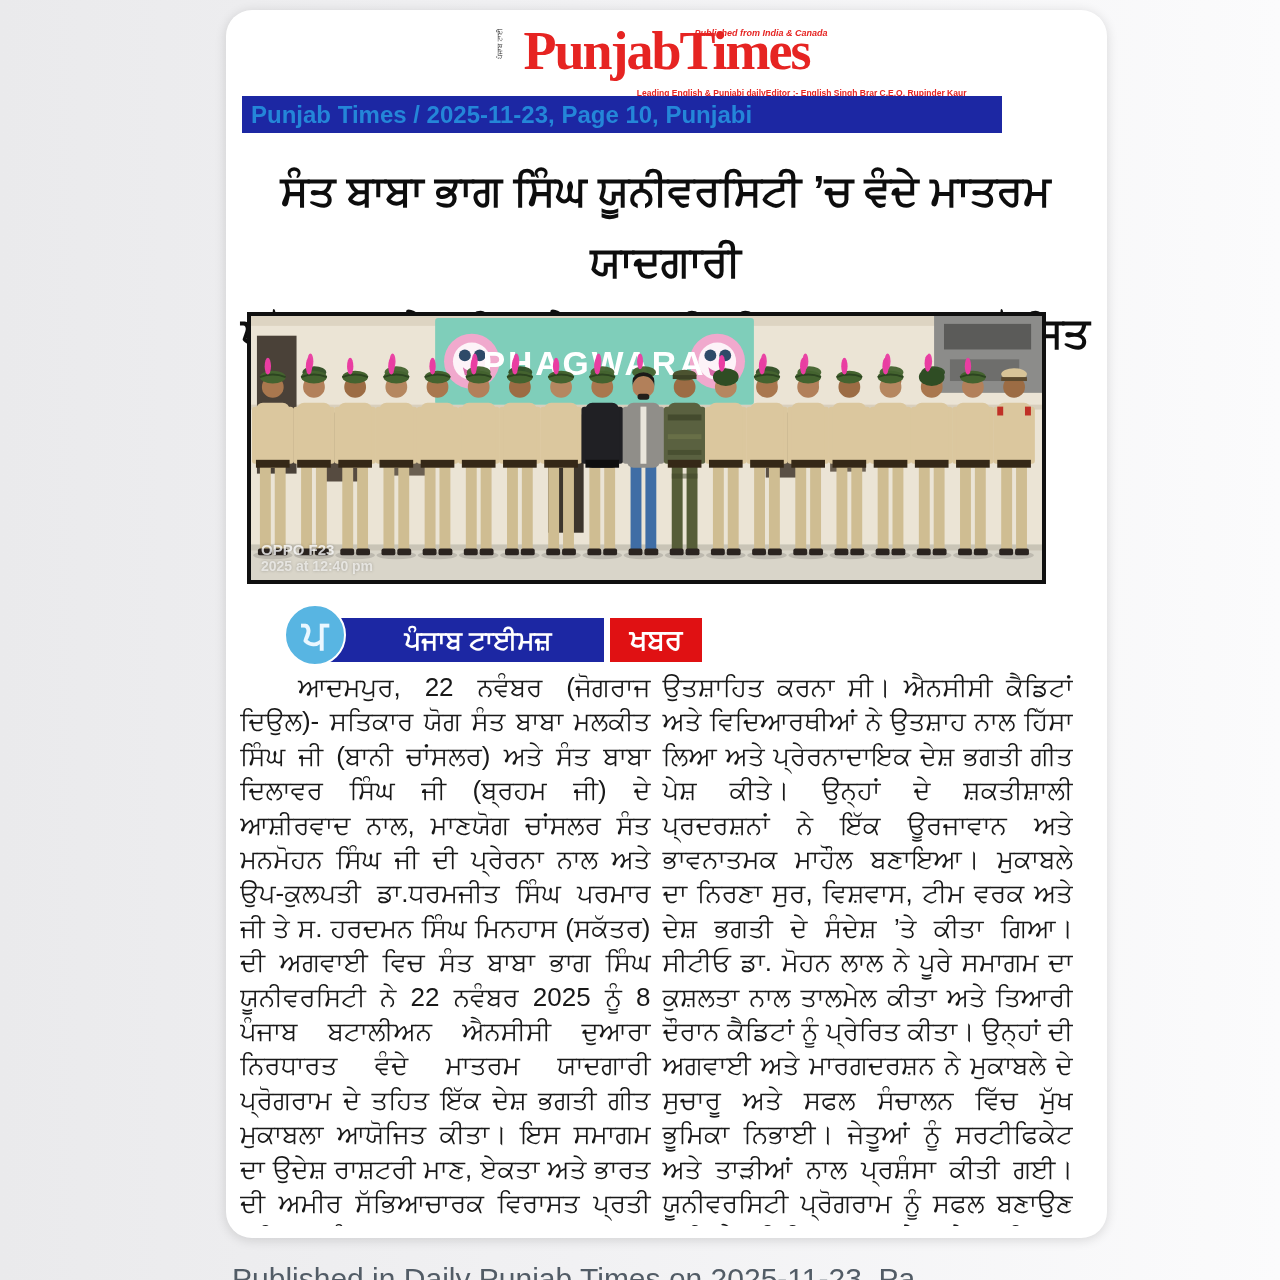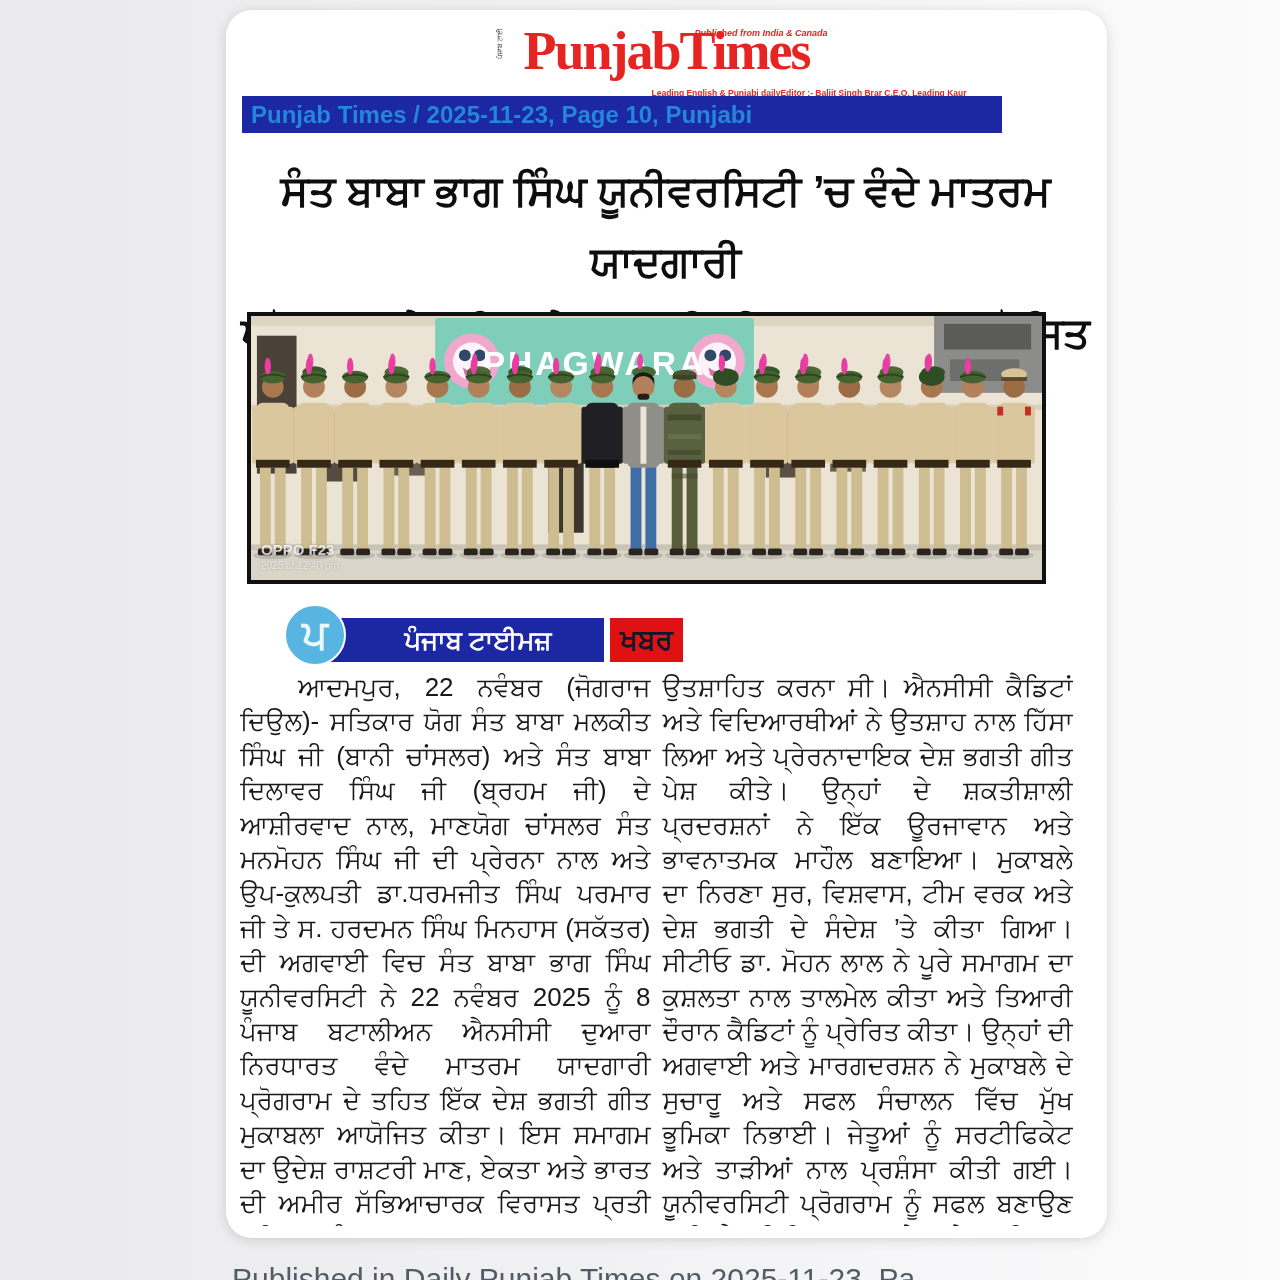--- a/index.html
+++ b/index.html
@@ -51,31 +51,31 @@
   
   .photo{
     position:absolute;left:21px;top:302px;width:799px;height:272px;margin:0;
     border:4px solid #101010;box-sizing:border-box;background:#ece5d8;overflow:hidden;
   }
   .photo svg{display:block;width:100%;height:100%;}
   .watermark{
     position:absolute;left:10px;bottom:6px;color:rgba(255,255,255,.78);
     font-weight:bold;font-size:15px;line-height:16px;text-shadow:0 0 3px rgba(0,0,0,.25);
   }
-  .watermark .wm2{font-size:10px;font-weight:normal;color:rgba(255,255,255,.62);}
+  .watermark .wm2{font-size:14px;font-weight:bold;color:rgba(255,255,255,.62);}
   
   .badge-row{position:absolute;left:58px;top:592px;width:420px;height:64px;}
   .badge-bar{
     position:absolute;left:32px;top:16px;width:288px;height:44px;background:#1c27a3;
     color:#ffffff;font-weight:bold;font-size:26px;line-height:44px;text-align:center;
     padding-left:36px;box-sizing:border-box;white-space:nowrap;
   }
   .badge-tag{
-    position:absolute;left:326px;top:16px;width:73px;height:44px;background:#e01113;
-    color:#0f172a;font-weight:bold;font-size:28px;line-height:44px;text-align:center;white-space:nowrap;
+    position:absolute;left:326px;top:16px;width:92px;height:44px;background:#e01113;
+    color:#ffffff;font-weight:bold;font-size:28px;line-height:44px;text-align:center;white-space:nowrap;
   }
   .badge-circle{
     position:absolute;left:0;top:2px;width:62px;height:62px;border-radius:50%;
     background:#58b5e2;border:2px solid #ffffff;box-sizing:border-box;
     color:#eaf7ff;font-size:40px;font-weight:bold;text-align:center;line-height:56px;
   }
   
   .article{
     position:absolute;left:14px;top:660px;width:833px;height:556px;
     display:flex;gap:12px;overflow:hidden;
@@ -97,21 +97,21 @@
 <div class="card">
 
   <header class="masthead">
     <div class="brand-row">
       <span class="side-mark">ਪੰਜਾਬ ਟਾਈਮਜ਼</span>
       <h1 class="brand">PunjabTimes</h1>
       <span class="pub-from">Published from India &amp; Canada</span>
     </div>
     <div class="tag-row">
       <span>Leading English &amp; Punjabi daily</span>
-      <span>Editor :- Baljit Singh Brar    C.E.O. Leading Kaur</span>
+      <span>Editor :- English Singh Brar    C.E.O. Rupinder Kaur</span>
     </div>
   </header>
 
   <div class="meta-bar">Punjab Times / 2025-11-23, Page 10, Punjabi</div>
 
   <h2 class="headline">
     <span>ਸੰਤ ਬਾਬਾ ਭਾਗ ਸਿੰਘ ਯੂਨੀਵਰਸਿਟੀ ’ਚ ਵੰਦੇ ਮਾਤਰਮ ਯਾਦਗਾਰੀ</span><br>
     <span>ਪ੍ਰੋਗਰਾਮ ਦੇ ਤਹਿਤ ਦੇਸ਼ ਭਗਤੀ ਗੀਤ ਮੁਕਾਬਲਾ ਆਯੋਜਿਤ</span>
   </h2>
 

